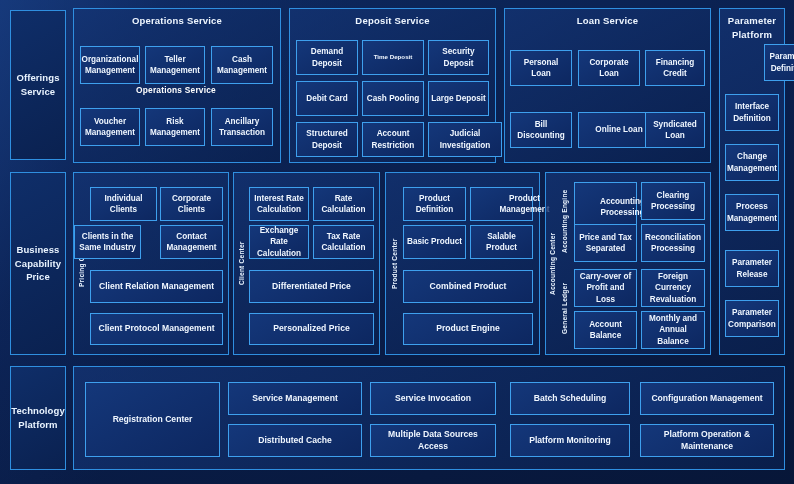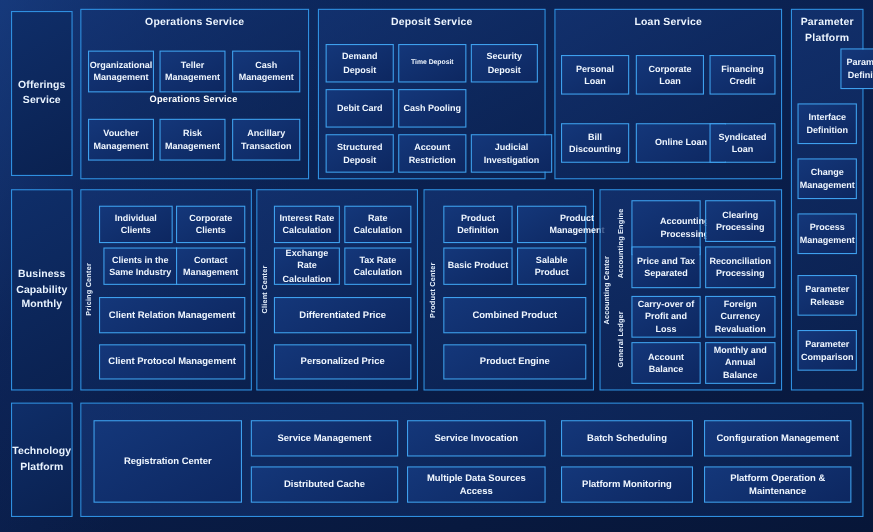--- a/index.html
+++ b/index.html
@@ -90,20 +90,21 @@
   <div class="cell" style="left:211px;top:108px;width:62px;height:38px;">Ancillary Transaction</div>
 
   <div class="group" style="left:289px;top:8px;width:207px;height:155px;">
     <div class="grouptitle">Deposit Service</div>
   </div>
   <div class="cell" style="left:296px;top:40px;width:62px;height:35px;">Demand Deposit</div>
   <div class="cell tiny" style="left:362px;top:40px;width:62px;height:35px;">Time Deposit</div>
   <div class="cell" style="left:428px;top:40px;width:61px;height:35px;">Security Deposit</div>
   <div class="cell" style="left:296px;top:81px;width:62px;height:35px;">Debit Card</div>
   <div class="cell" style="left:362px;top:81px;width:62px;height:35px;">Cash Pooling</div>
+  <div class="cell" style="left:428px;top:81px;width:61px;height:35px;">Large Deposit</div>
   <div class="cell" style="left:296px;top:122px;width:62px;height:35px;">Structured Deposit</div>
   <div class="cell" style="left:362px;top:122px;width:62px;height:35px;">Account Restriction</div>
   <div class="cell" style="left:428px;top:122px;width:74px;height:35px;">Judicial Investigation</div>
 
   <div class="group" style="left:504px;top:8px;width:207px;height:155px;">
     <div class="grouptitle">Loan Service</div>
   </div>
   <div class="cell" style="left:510px;top:50px;width:62px;height:36px;">Personal Loan</div>
   <div class="cell" style="left:578px;top:50px;width:62px;height:36px;">Corporate Loan</div>
   <div class="cell" style="left:645px;top:50px;width:60px;height:36px;">Financing Credit</div>
@@ -120,29 +121,29 @@
   <div class="cell" style="left:725px;top:94px;width:54px;height:37px;">Interface Definition</div>
   <div class="cell" style="left:725px;top:144px;width:54px;height:37px;">Change Management</div>
   <div class="cell" style="left:725px;top:194px;width:54px;height:37px;">Process Management</div>
   <div class="cell" style="left:725px;top:250px;width:54px;height:37px;text-align:center;">Parameter Release</div>
   <div class="cell" style="left:725px;top:300px;width:54px;height:37px;">Parameter Comparison</div>
 
   <div class="rowlabel" style="left:10px;top:172px;width:56px;height:183px;">
     <span>
       <span>Business</span><br>
       <span>Capability</span><br>
-      <span>Monthly</span>
+      <span>Price</span>
     </span>
   </div>
 
   <div class="group" style="left:73px;top:172px;width:156px;height:183px;"></div>
   <div class="vlabel" style="left:75px;top:172px;width:12px;height:183px;">Pricing Center</div>
   <div class="cell" style="left:90px;top:187px;width:67px;height:34px;">Individual Clients</div>
   <div class="cell" style="left:160px;top:187px;width:63px;height:34px;">Corporate Clients</div>
-  <div class="cell" style="left:74px;top:225px;width:67px;height:34px;margin-left:20px;">Clients in the Same Industry</div>
+  <div class="cell" style="left:74px;top:225px;width:67px;height:34px;">Clients in the Same Industry</div>
   <div class="cell" style="left:160px;top:225px;width:63px;height:34px;">Contact Management</div>
   <div class="cell wide" style="left:90px;top:270px;width:133px;height:33px;">Client Relation Management</div>
   <div class="cell wide" style="left:90px;top:313px;width:133px;height:32px;">Client Protocol Management</div>
 
   <div class="group" style="left:233px;top:172px;width:147px;height:183px;"></div>
   <div class="vlabel" style="left:235px;top:172px;width:12px;height:183px;">Client Center</div>
   <div class="cell" style="left:249px;top:187px;width:60px;height:34px;">Interest Rate Calculation</div>
   <div class="cell" style="left:313px;top:187px;width:61px;height:34px;">Rate Calculation</div>
   <div class="cell" style="left:249px;top:225px;width:60px;height:34px;">Exchange Rate Calculation</div>
   <div class="cell" style="left:313px;top:225px;width:61px;height:34px;">Tax Rate Calculation</div>

